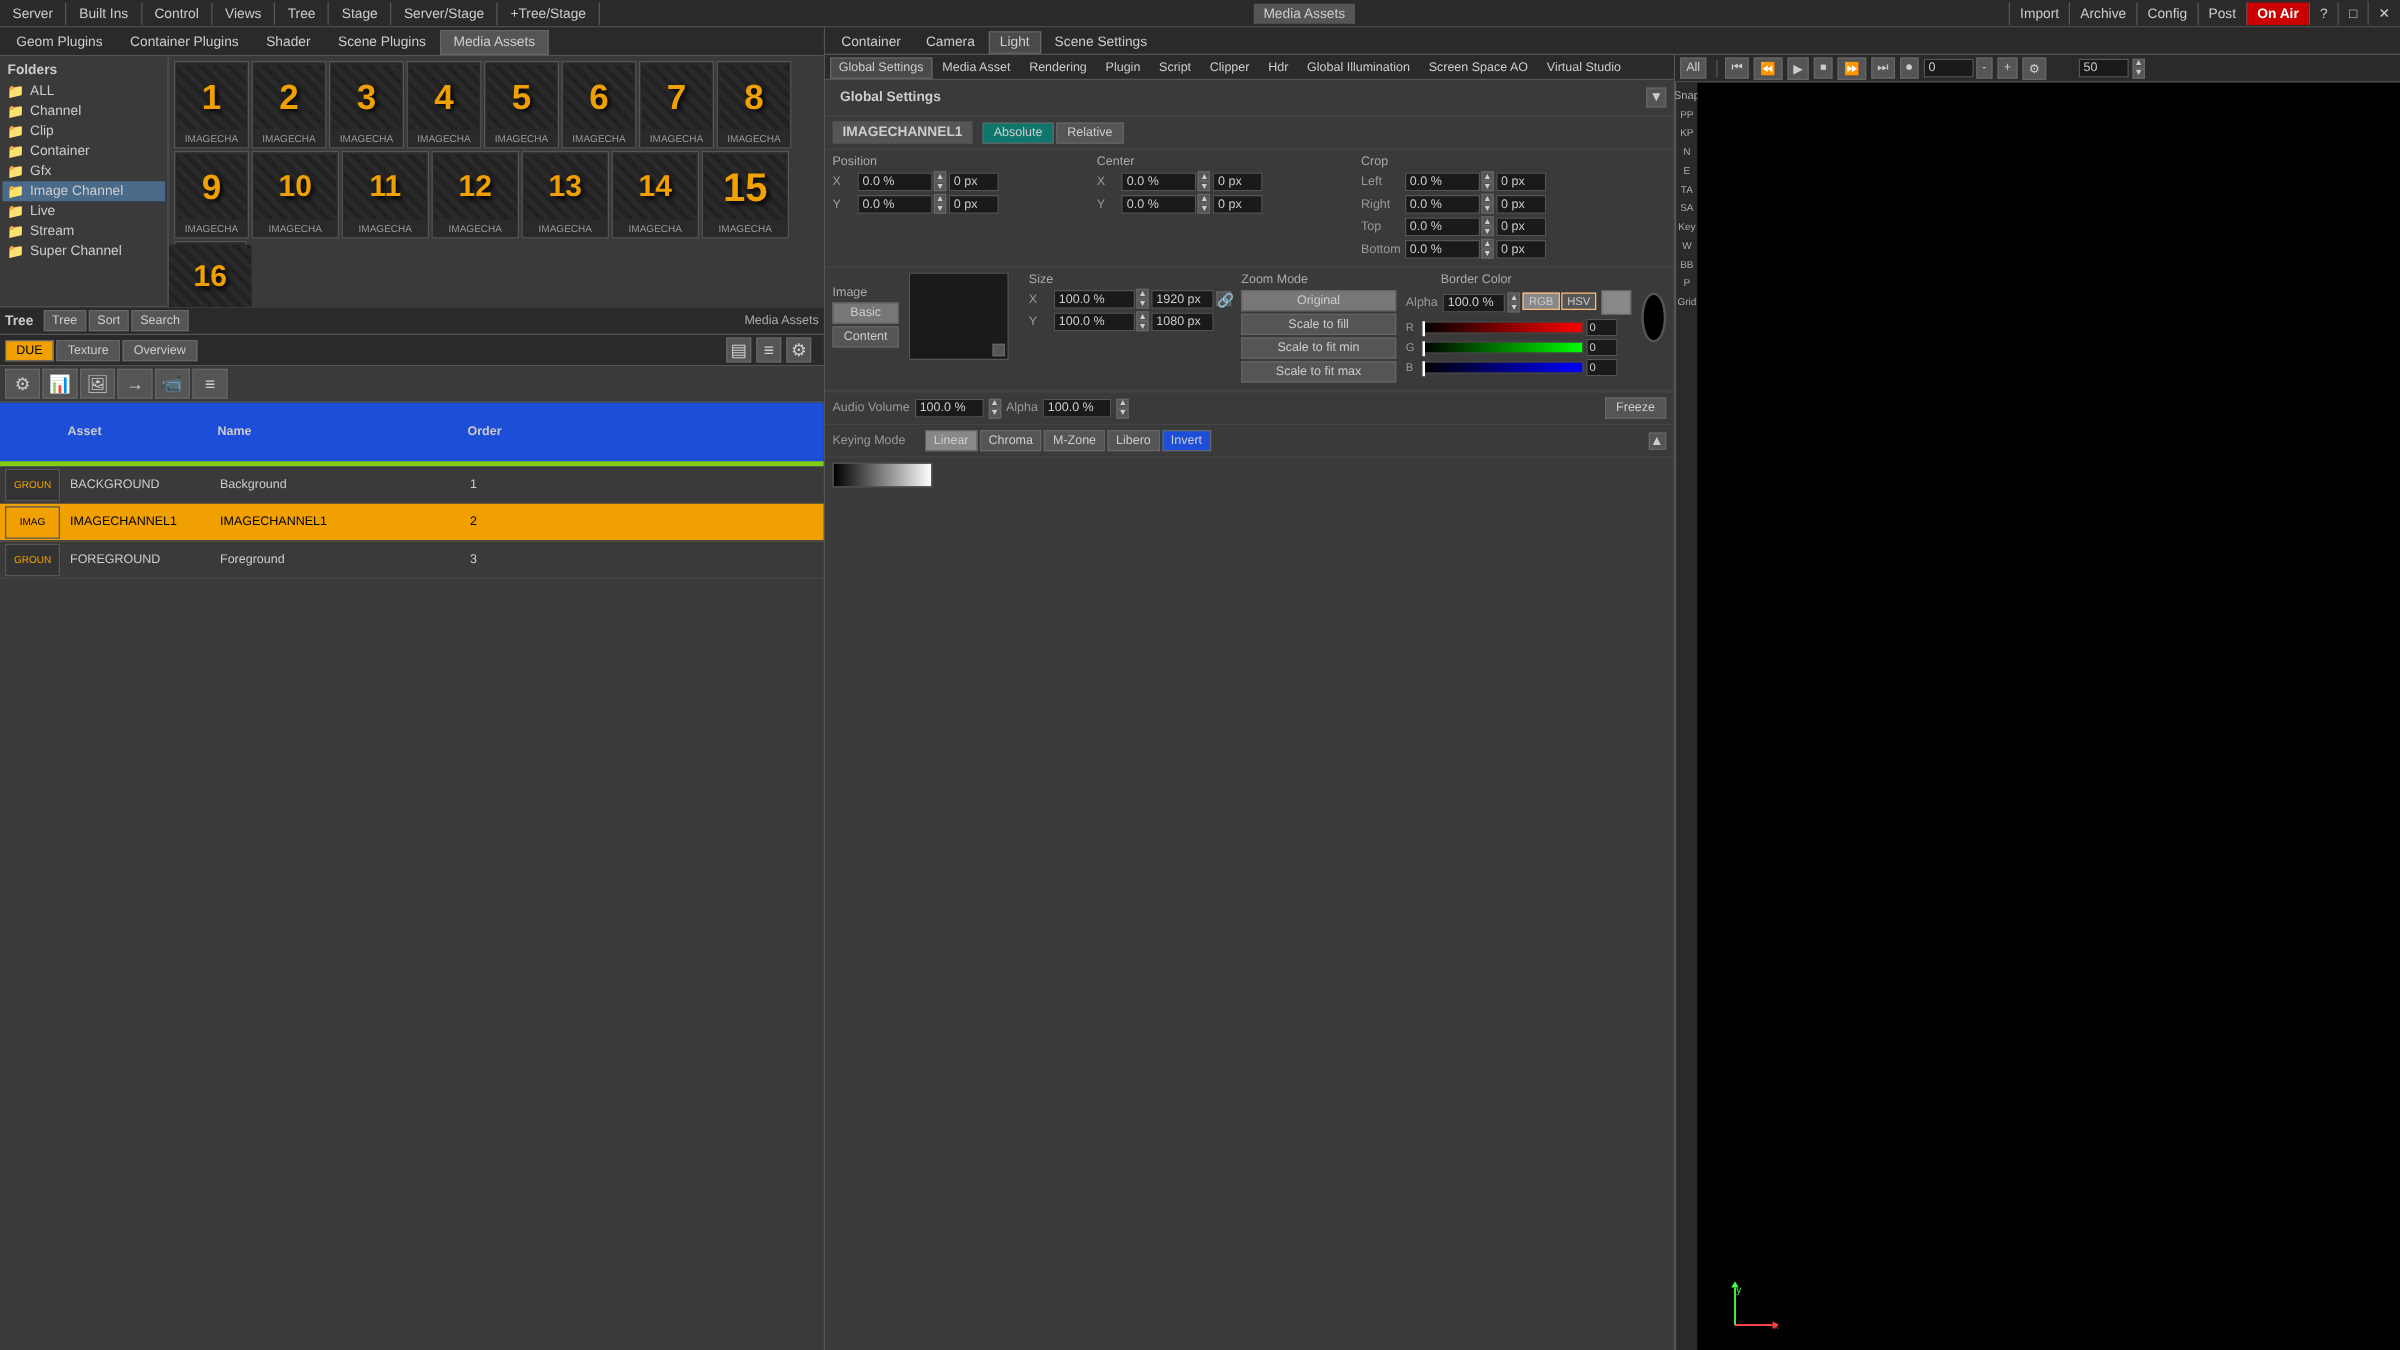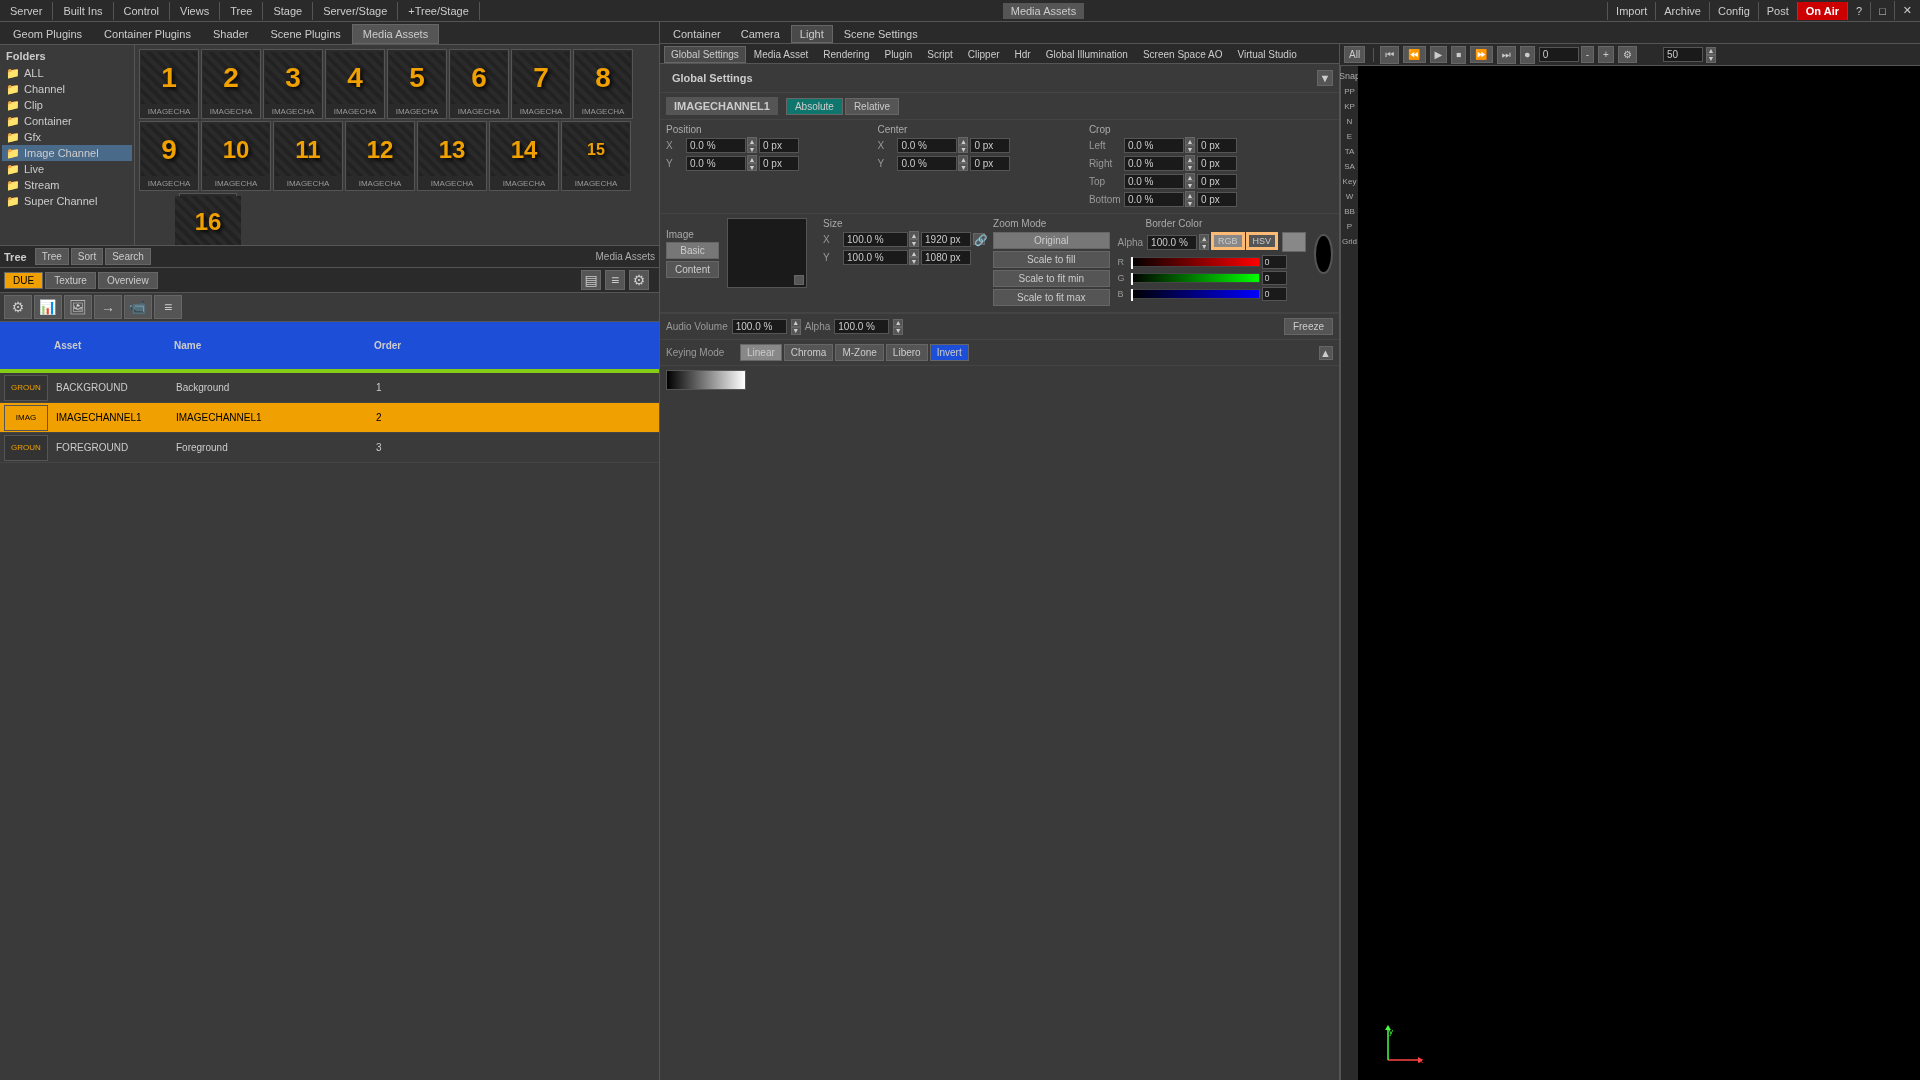--- a/index.html
+++ b/index.html
@@ -136,21 +136,21 @@
     .viewport { flex: 1; background: #000; display: flex; flex-direction: column; }
     .viewport-toolbar { display: flex; align-items: center; background: #2a2a2a; border-bottom: 1px solid #555; padding: 2px 4px; height: 22px; }
     .viewport-btn { padding: 2px 4px; background: #555; border: 1px solid #666; color: #ccc; cursor: pointer; font-size: 10px; margin-right: 2px; }
     .viewport-content { flex: 1; background: #000; position: relative; }
     .tl-input { background: #1a1a1a; border: 1px solid #555; color: #ccc; font-size: 10px; width: 40px; padding: 1px 3px; }
 
     
     .snap-bar { width: 18px; background: #2a2a2a; border-left: 1px solid #555; display: flex; flex-direction: column; align-items: center; padding: 2px 0; font-size: 8px; color: #aaa; }
     .snap-item { padding: 3px 1px; cursor: pointer; writing-mode: horizontal-tb; text-align: center; }
     .rgb-hsv-btns { display: flex; gap: 1px; margin-bottom: 2px; }
-    .rgb-hsv-btn { padding: 1px 4px; background: #555; border: 3px solid #fdba74; color: #ccc; cursor: pointer; font-size: 9px; }
+    .rgb-hsv-btn { padding: 1px 4px; background: #555; border: 1px solid #fdba74; color: #ccc; cursor: pointer; font-size: 9px; }
     .rgb-hsv-btn.active { background: #888; }
 
     .alpha-row { display: flex; align-items: center; margin-bottom: 3px; }
     .alpha-label { color: #999; font-size: 10px; margin-right: 4px; }
     .alpha-input { background: #1a1a1a; border: 1px solid #555; color: #ccc; font-size: 10px; width: 50px; padding: 1px 3px; }
 
     .color-bars-container { display: flex; flex-direction: column; gap: 2px; margin-right: 4px; }
     .color-bar-row { display: flex; align-items: center; gap: 2px; }
     .color-bar-label { color: #999; font-size: 9px; width: 10px; }
     .color-gradient-bar { width: 130px; height: 10px; border: 1px solid #444; position: relative; }
@@ -343,25 +343,25 @@
           <div class="image-thumb" style="width:70px;">
             <div class="thumb-inner" style="width:66px;">
                 <div class="thumb-bg-pattern"></div>
                 <span class="thumb-number" style="font-size:24px;">14</span>
               </div>
             <div class="thumb-label">IMAGECHA</div>
           </div>
           <div class="image-thumb" style="width:70px;">
             <div class="thumb-inner" style="width:66px;">
                 <div class="thumb-bg-pattern"></div>
-                <span class="thumb-number" style="font-size:16px;">15</span>
-              </div>
-            <div class="thumb-label">IMAGECHA</div>
-          </div>
-          <div class="image-thumb" style="width:58px;margin-left:40px;">
+                <span class="thumb-number" style="font-size:32px;">15</span>
+              </div>
+            <div class="thumb-label">IMAGECHA</div>
+          </div>
+          <div class="image-thumb" style="width:58px;">
             <div class="thumb-inner" style="width:66px;">
                 <div class="thumb-bg-pattern"></div>
                 <span class="thumb-number" style="font-size:24px;">16</span>
               </div>
 
           </div>
         </div>
       </div>
     </div>
 

